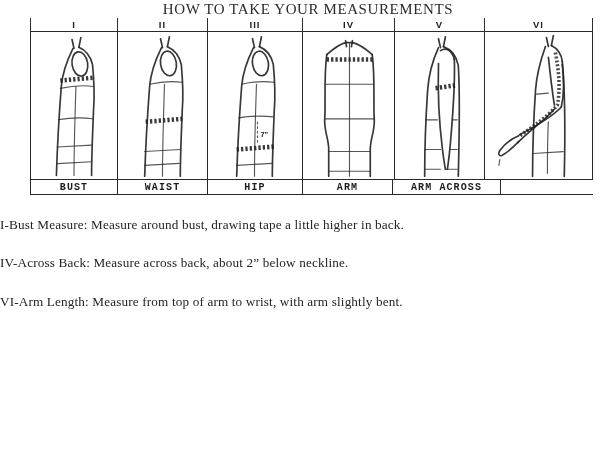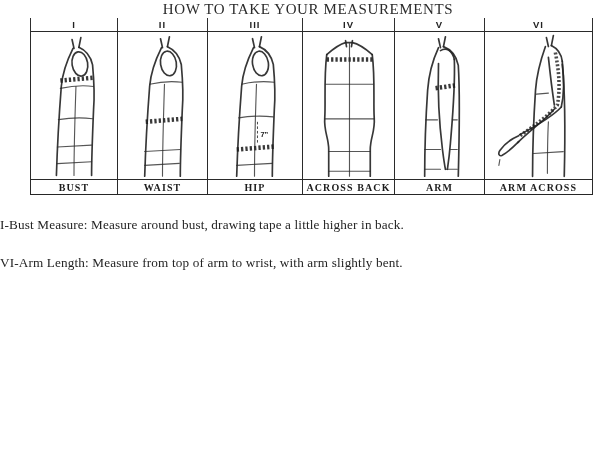--- a/index.html
+++ b/index.html
@@ -15,21 +15,21 @@
                  border-right:1.5px solid #2e2e2e;padding-bottom:1px;
                  font-family:"Liberation Sans",sans-serif;font-weight:bold;
                  font-size:9.5px;letter-spacing:1px;color:#222;}
   .num-row .cell:first-child{border-left:1.5px solid #2e2e2e;}
   .fig-row{border-top:1.7px solid #2a2a2a;}
   .fig-row .cell{height:147px;border-right:1.5px solid #2a2a2a;overflow:hidden;}
   .fig-row .cell:first-child{border-left:1.5px solid #2a2a2a;}
   .lbl-row{border-top:1.7px solid #2a2a2a;border-bottom:1.9px solid #262626;}
   .lbl-row .cell{height:14px;display:flex;align-items:center;justify-content:center;
                  border-right:1.5px solid #2a2a2a;
-                 font-family:Liberation Serif, serif;font-weight:bold;
+                 font-family:Liberation Mono, monospace;font-weight:bold;
                  font-size:10px;letter-spacing:1.1px;color:#1d1d1d;}
   .lbl-row .cell:first-child{border-left:1.5px solid #2a2a2a;}
   .w1{width:88px}.w2{width:90px}.w3{width:95px}.w4{width:92px}.w5{width:90px}.w6{width:108px}
   svg{display:block;width:100%;height:100%;}
   .ln{fill:none;stroke:#262626;stroke-width:1.7;stroke-linecap:round;stroke-linejoin:round;opacity:.92;}
   .ln2{fill:none;stroke:#2c2c2c;stroke-width:1.15;stroke-linecap:round;opacity:.8;}
   .tape{fill:none;stroke:#1e1e1e;stroke-width:4.6;stroke-dasharray:2.3 2.1;opacity:.88;}
   .tape2{fill:none;stroke:#1e1e1e;stroke-width:3.6;stroke-dasharray:2 2;opacity:.8;}
   .dash{fill:none;stroke:#262626;stroke-width:1;stroke-dasharray:2.6 2;opacity:.85;}
   .ann{font-family:"Liberation Sans",sans-serif;font-size:7.5px;font-weight:bold;fill:#222;}
@@ -168,30 +168,28 @@
     <div class="row lbl-row">
       <div class="cell w1">
           <span>BUST</span>
         </div>
       <div class="cell w2">
           <span>WAIST</span>
         </div>
       <div class="cell w3">
           <span>HIP</span>
         </div>
-      <div class="cell w4">
-          <span>ACROSS BACK</span>
-        </div>
       <div class="cell w5">
           <span>ARM</span>
         </div>
       <div class="cell w6">
           <span>ARM ACROSS</span>
         </div>
     </div>
   </div>
 
   <div class="instructions">
     <p>I-Bust Measure: Measure around bust, drawing tape a little higher in back.</p>
+    <p>IV-Across Back: Measure across back, about 2” below neckline.</p>
     <p>VI-Arm Length: Measure from top of arm to wrist, with arm slightly bent.</p>
   </div>
 
 </div>
 
 </body></html>

